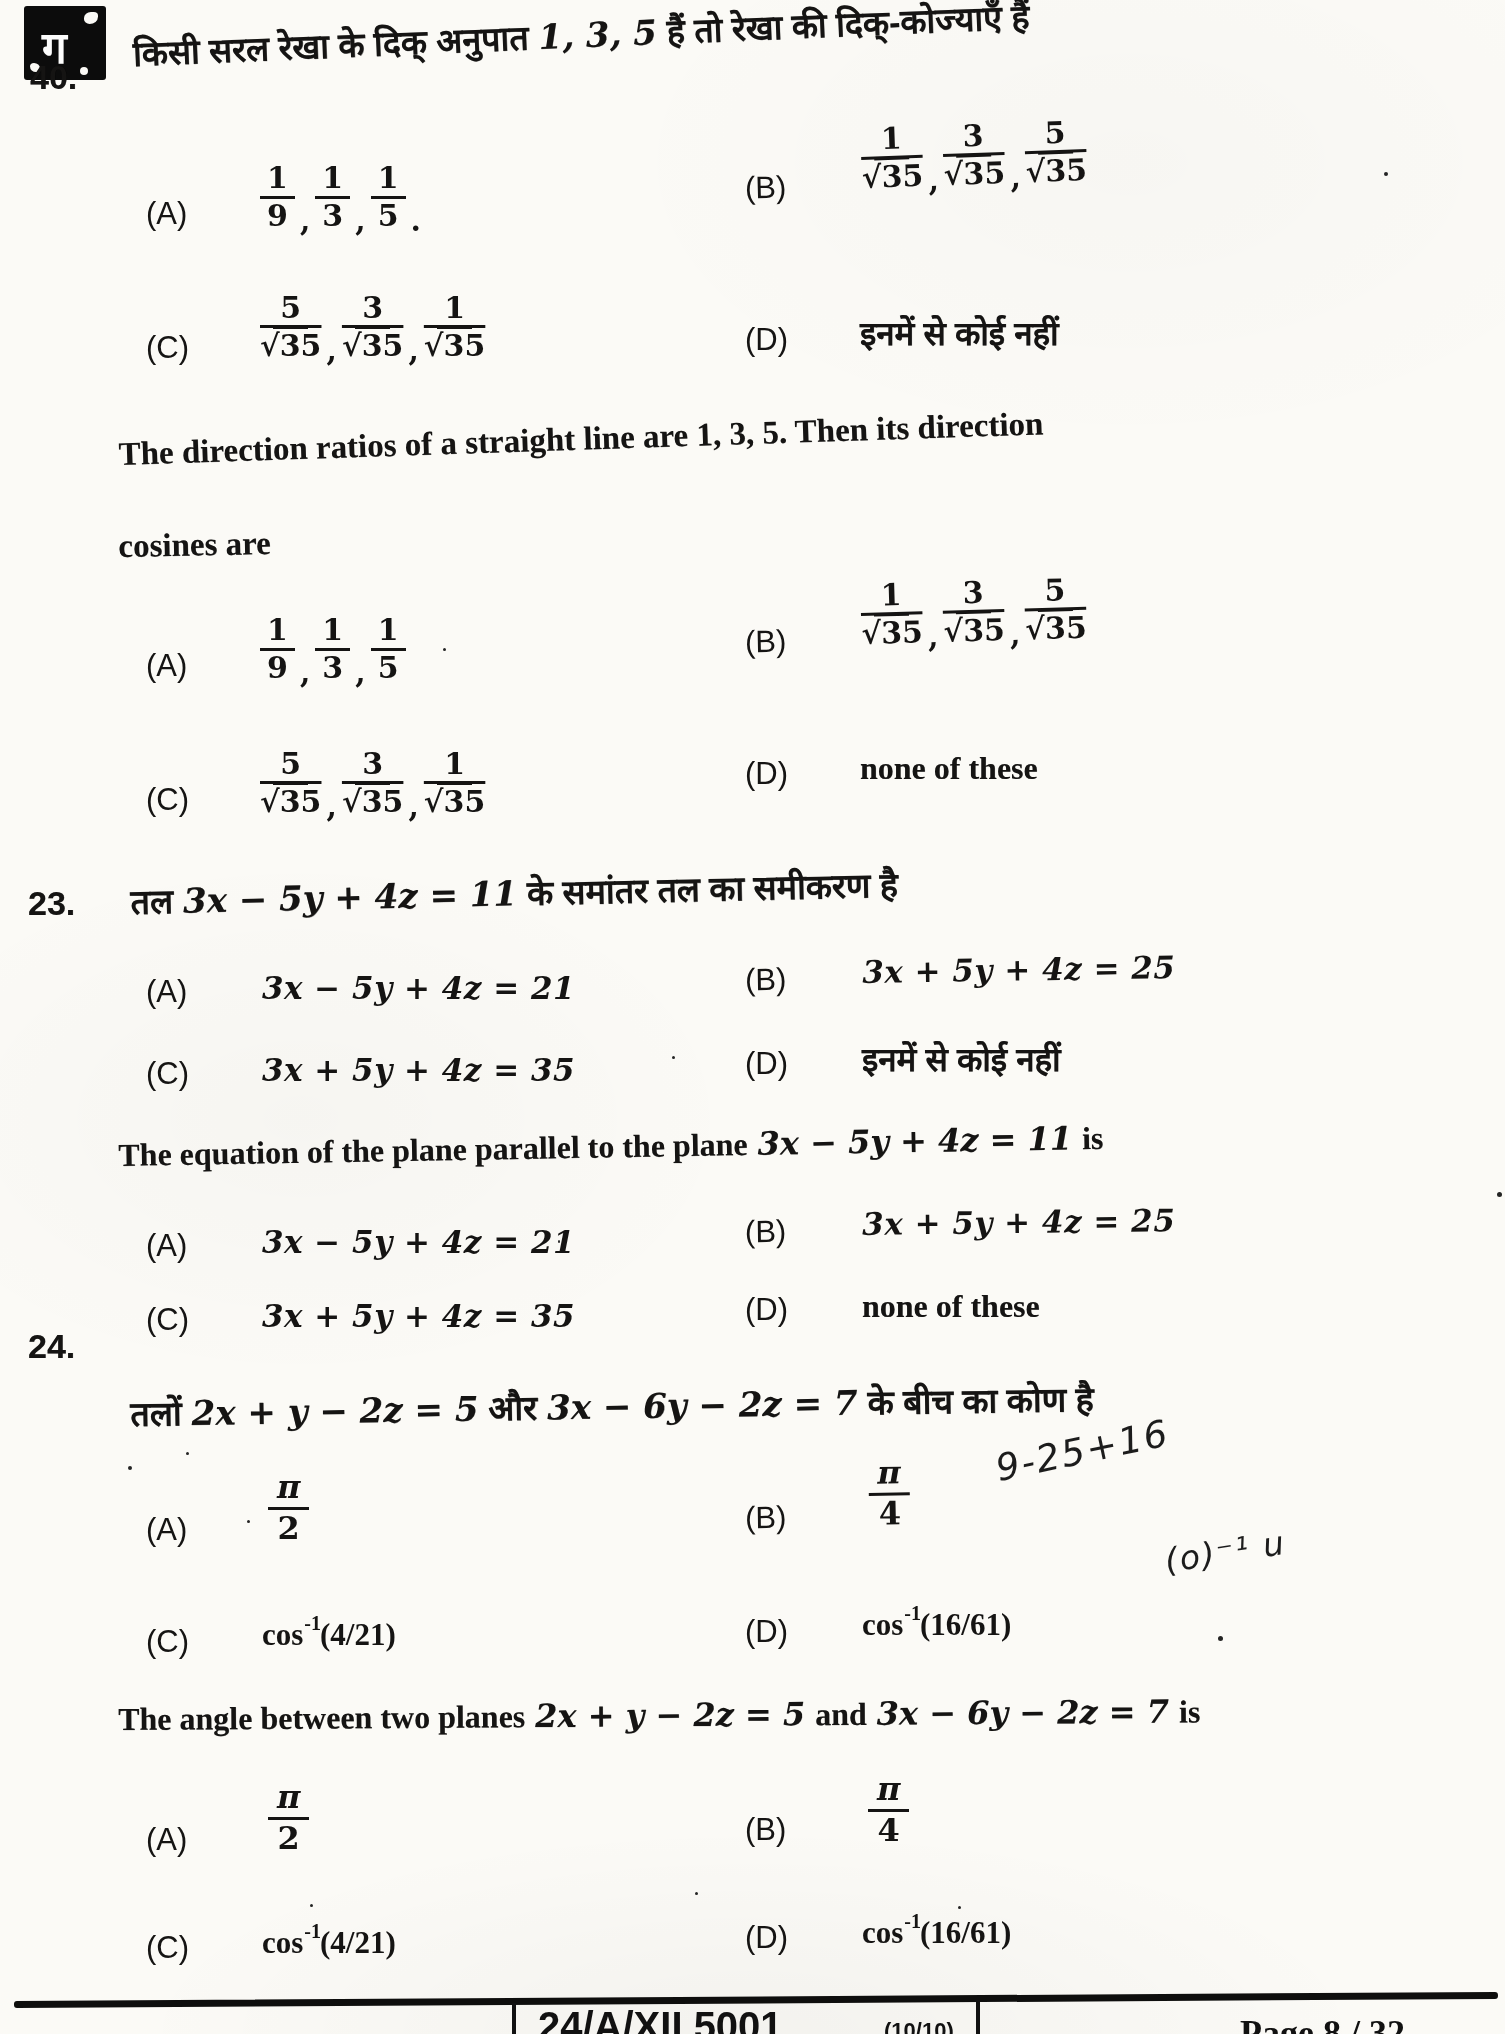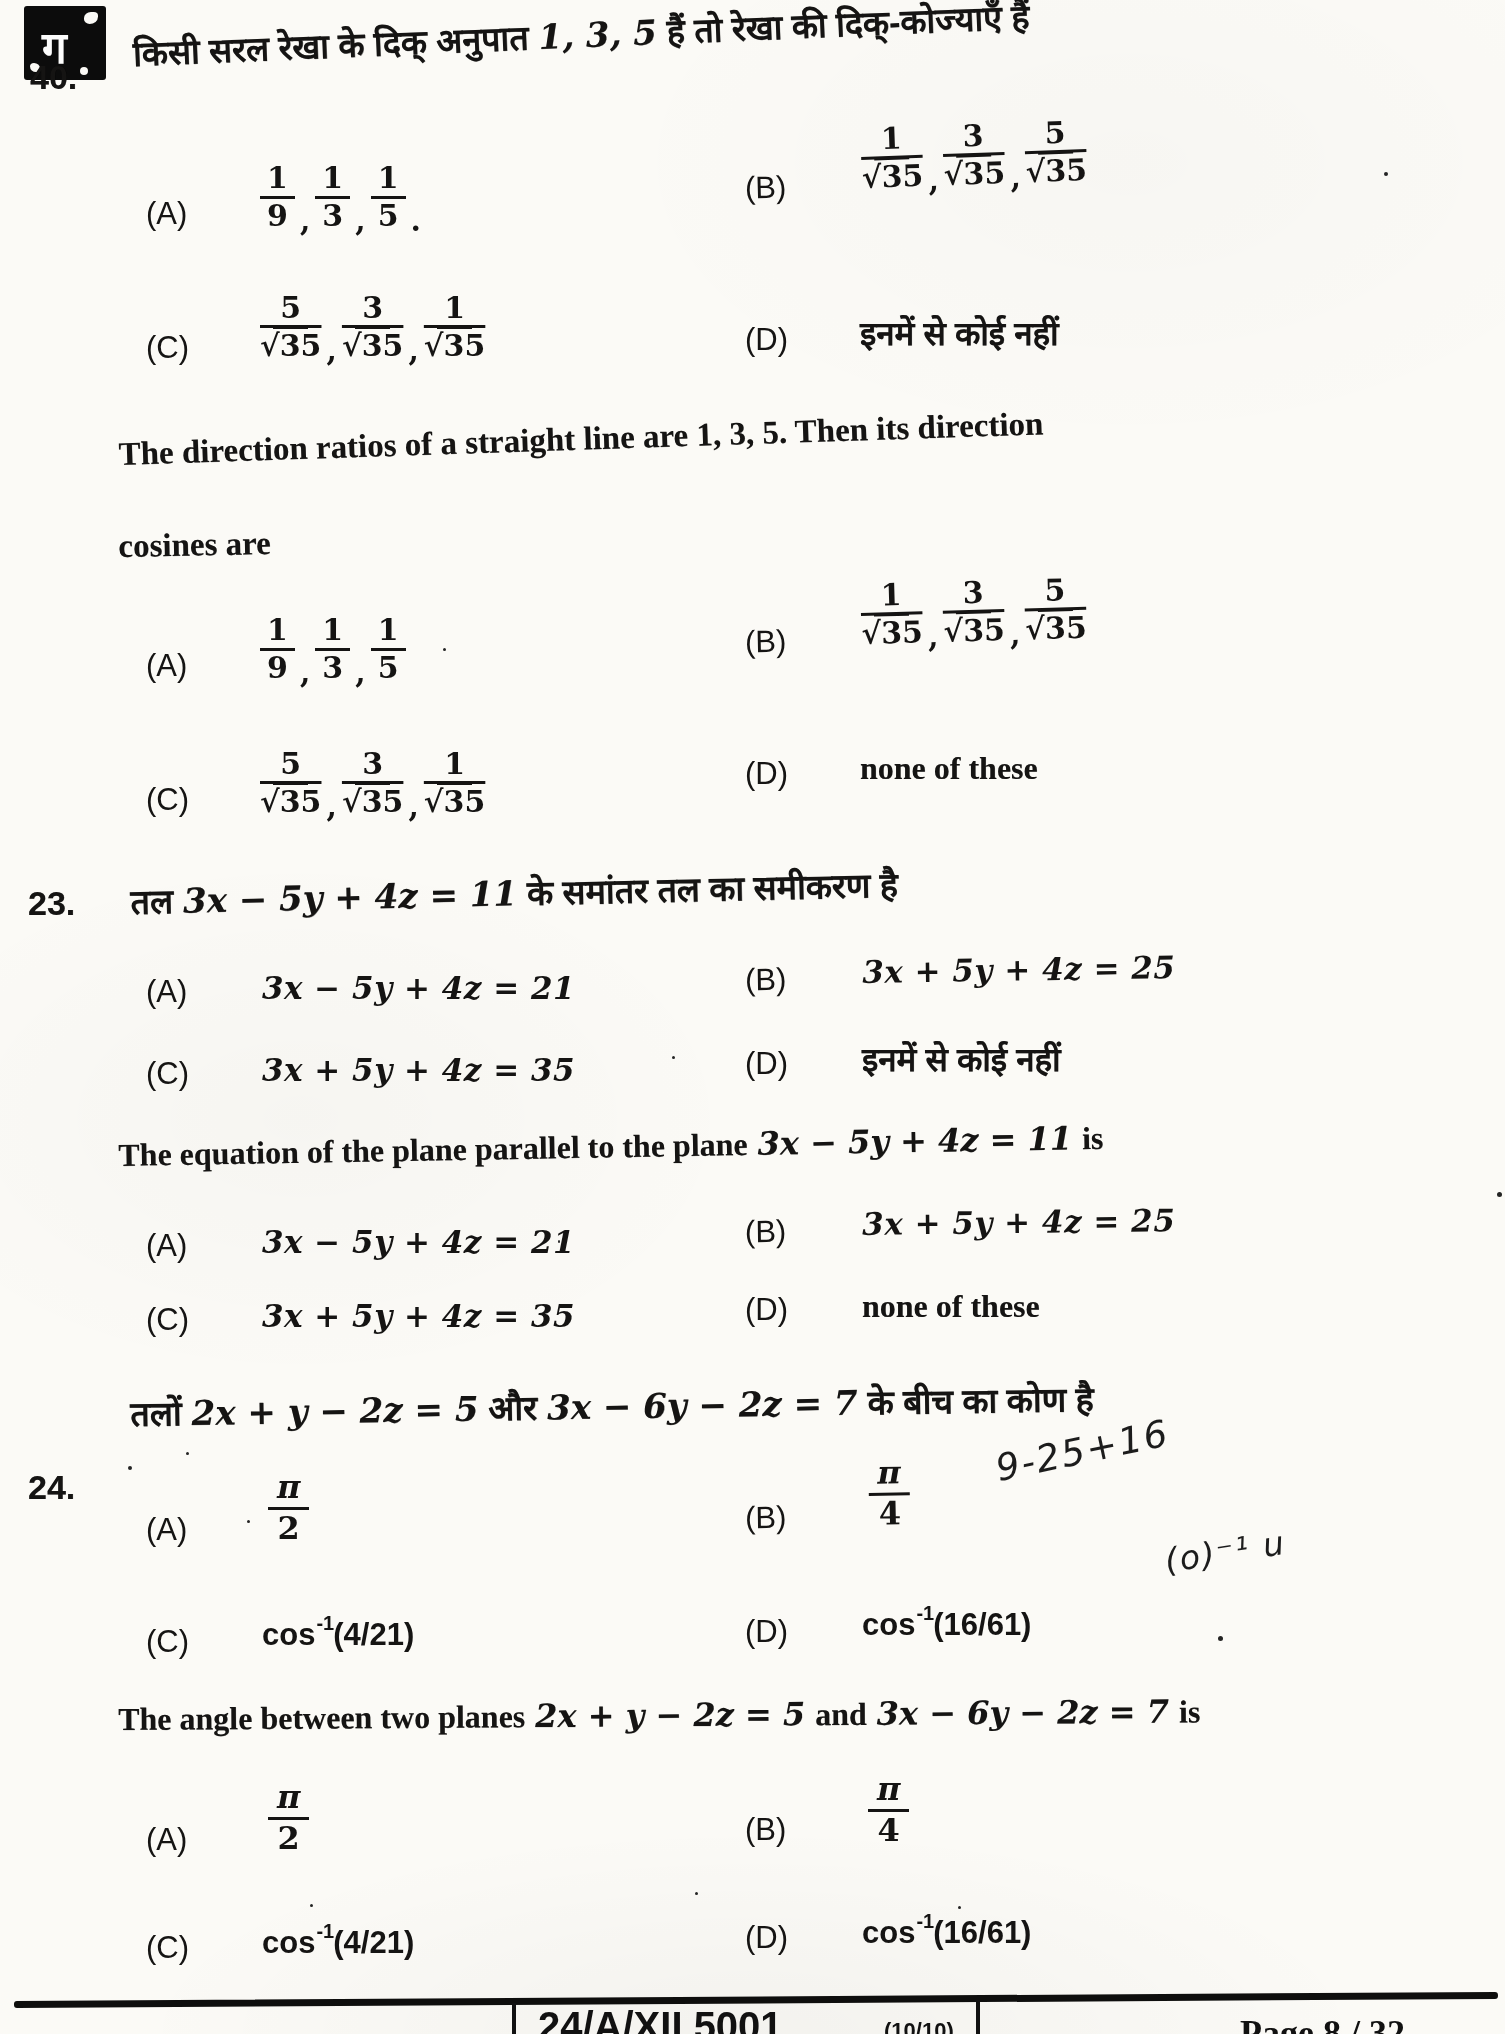--- a/index.html
+++ b/index.html
@@ -13,21 +13,21 @@
       radial-gradient(900px 300px at 50% 100%, rgba(0,0,0,0.03), transparent 70%),
       #fbfaf6;
     color:var(--ink);
   }
   .abs{position:absolute;white-space:nowrap;}
   .hn{font-family:"Liberation Sans","DejaVu Sans",sans-serif;font-weight:700;font-size:34px;color:var(--ink);text-shadow:0.3px 0.3px 0 rgba(0,0,0,0.45);}
   .en{font-family:"Liberation Serif","DejaVu Serif",serif;font-weight:700;font-size:33px;color:var(--ink);text-shadow:0.2px 0.2px 0 rgba(0,0,0,0.35);}
   .mt{font-family:"DejaVu Serif",serif;font-style:italic;font-weight:600;margin:0 10px;}
   .lb{font-family:"Liberation Sans","DejaVu Sans",sans-serif;font-size:31px;font-weight:400;color:var(--ink);}
   .eq{font-family:"DejaVu Serif",serif;font-style:italic;font-weight:600;font-size:31px;letter-spacing:0.5px;color:var(--ink);}
-  .cs{font-family:Liberation Sans, sans-serif;font-weight:600;font-size:31px;color:var(--ink);}
+  .cs{font-family:Liberation Serif, serif;font-weight:600;font-size:31px;color:var(--ink);}
   .cs sup{font-size:20px;font-weight:600;position:relative;top:-4px;left:1px;}
   .fg{display:inline-flex;align-items:center;font-family:"DejaVu Serif",serif;font-size:30px;font-weight:600;color:var(--ink);}
   .fr{display:inline-flex;flex-direction:column;align-items:center;line-height:1.08;}
   .fr .n{padding:0 7px 2px;border-bottom:3px solid var(--ink);}
   .fr .d{padding-top:1px;}
   .fr .rd{text-decoration:overline;text-decoration-thickness:2.5px;}
   .pi{font-size:32px;}
   .pi .n{font-style:italic;padding:0 9px 2px;}
   .cm{align-self:flex-end;transform:translateY(5px);padding:0 5px;}
   .hw{font-family:"DejaVu Sans",sans-serif;font-style:italic;font-size:37px;font-weight:400;color:#1c1c1c;letter-spacing:2px;}
@@ -199,21 +199,21 @@
 
   <div class="abs lb" style="left:146px;top:1228px">(A)</div>
   <div class="abs eq" style="left:262px;top:1224px">3x − 5y + 4z = 21</div>
   <div class="abs lb" style="left:745px;top:1214px;transform:rotate(-0.7deg)">(B)</div>
   <div class="abs eq" style="left:862px;top:1206px;transform:rotate(-0.7deg);transform-origin:left top;">3x + 5y + 4z = 25</div>
   <div class="abs lb" style="left:146px;top:1302px">(C)</div>
   <div class="abs eq" style="left:262px;top:1298px">3x + 5y + 4z = 35</div>
   <div class="abs lb" style="left:745px;top:1292px">(D)</div>
   <div class="abs en" style="left:862px;top:1288px;font-size:32px">none of these</div>
 
-  <div class="abs hn" style="left:28px;top:1468px">24.</div>
+  <div class="abs hn" style="left:28px;top:1327px">24.</div>
   <div class="abs hn" style="left:130px;top:1390px;transform:rotate(-0.9deg);transform-origin:left top;">
     <span>तलों</span><span class="mt">2x + y − 2z = 5</span><span>और</span><span class="mt">3x − 6y − 2z = 7</span><span>के बीच का कोण है</span>
   </div>
 
   <div class="abs lb" style="left:146px;top:1512px">(A)</div>
   <div class="abs fg pi" style="left:268px;top:1470px">
     <span class="fr">
         <span class="n">π</span>
         <span class="d">2</span>
       </span>

